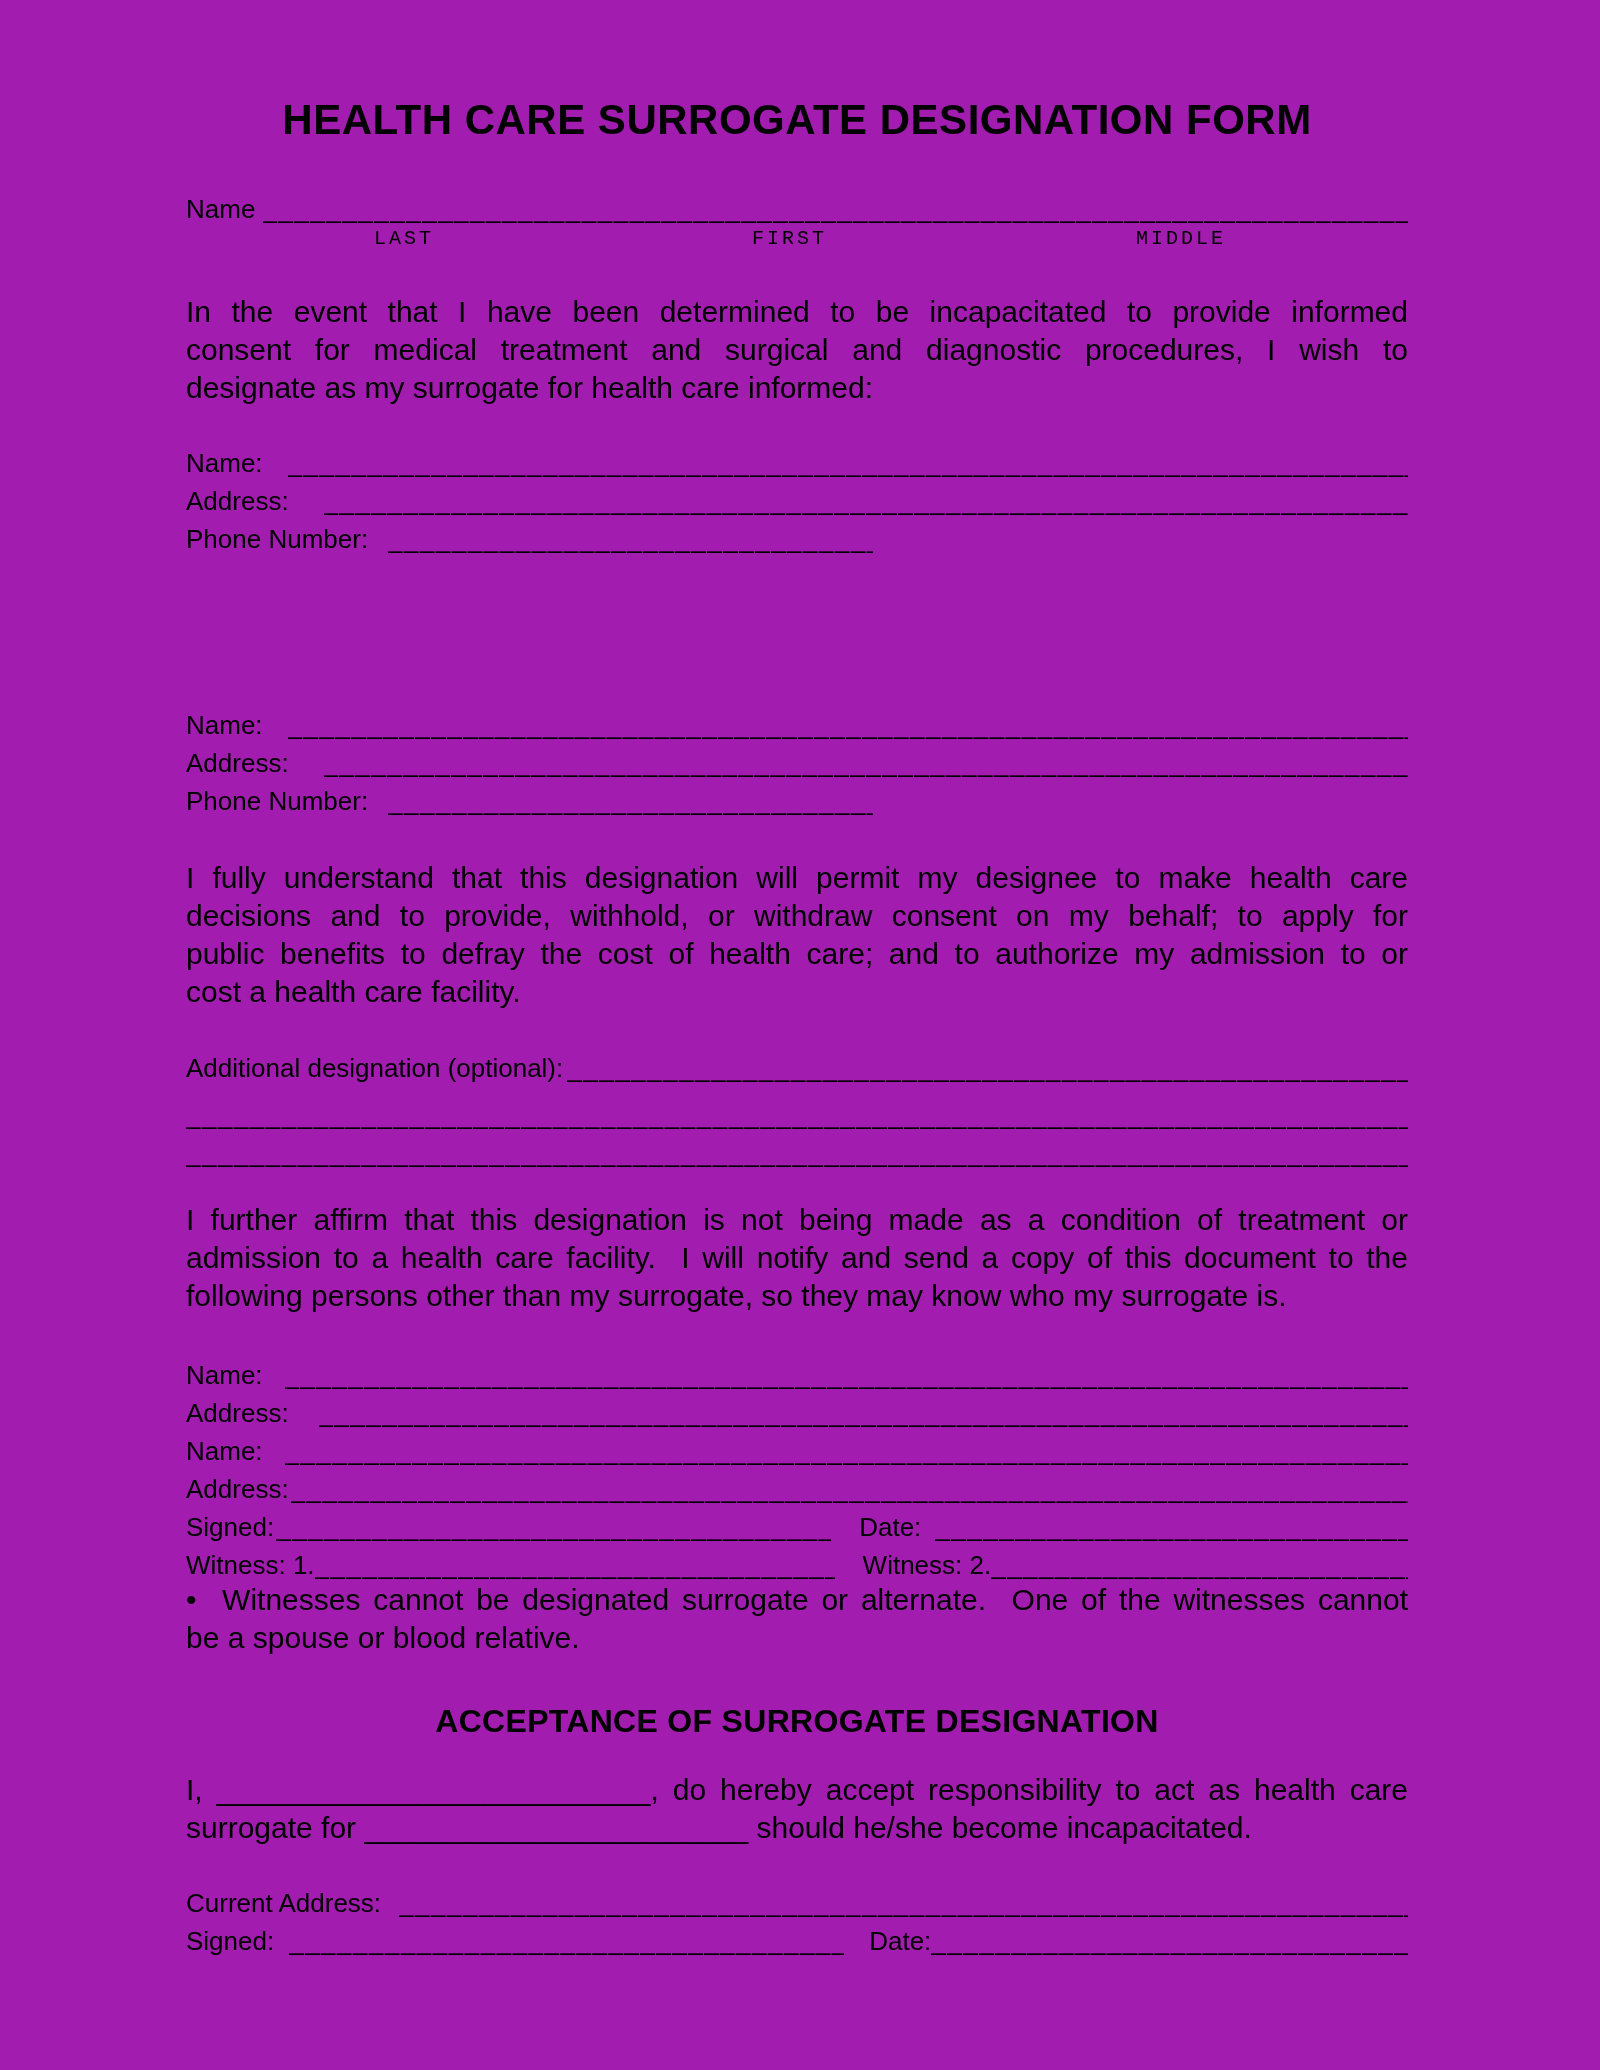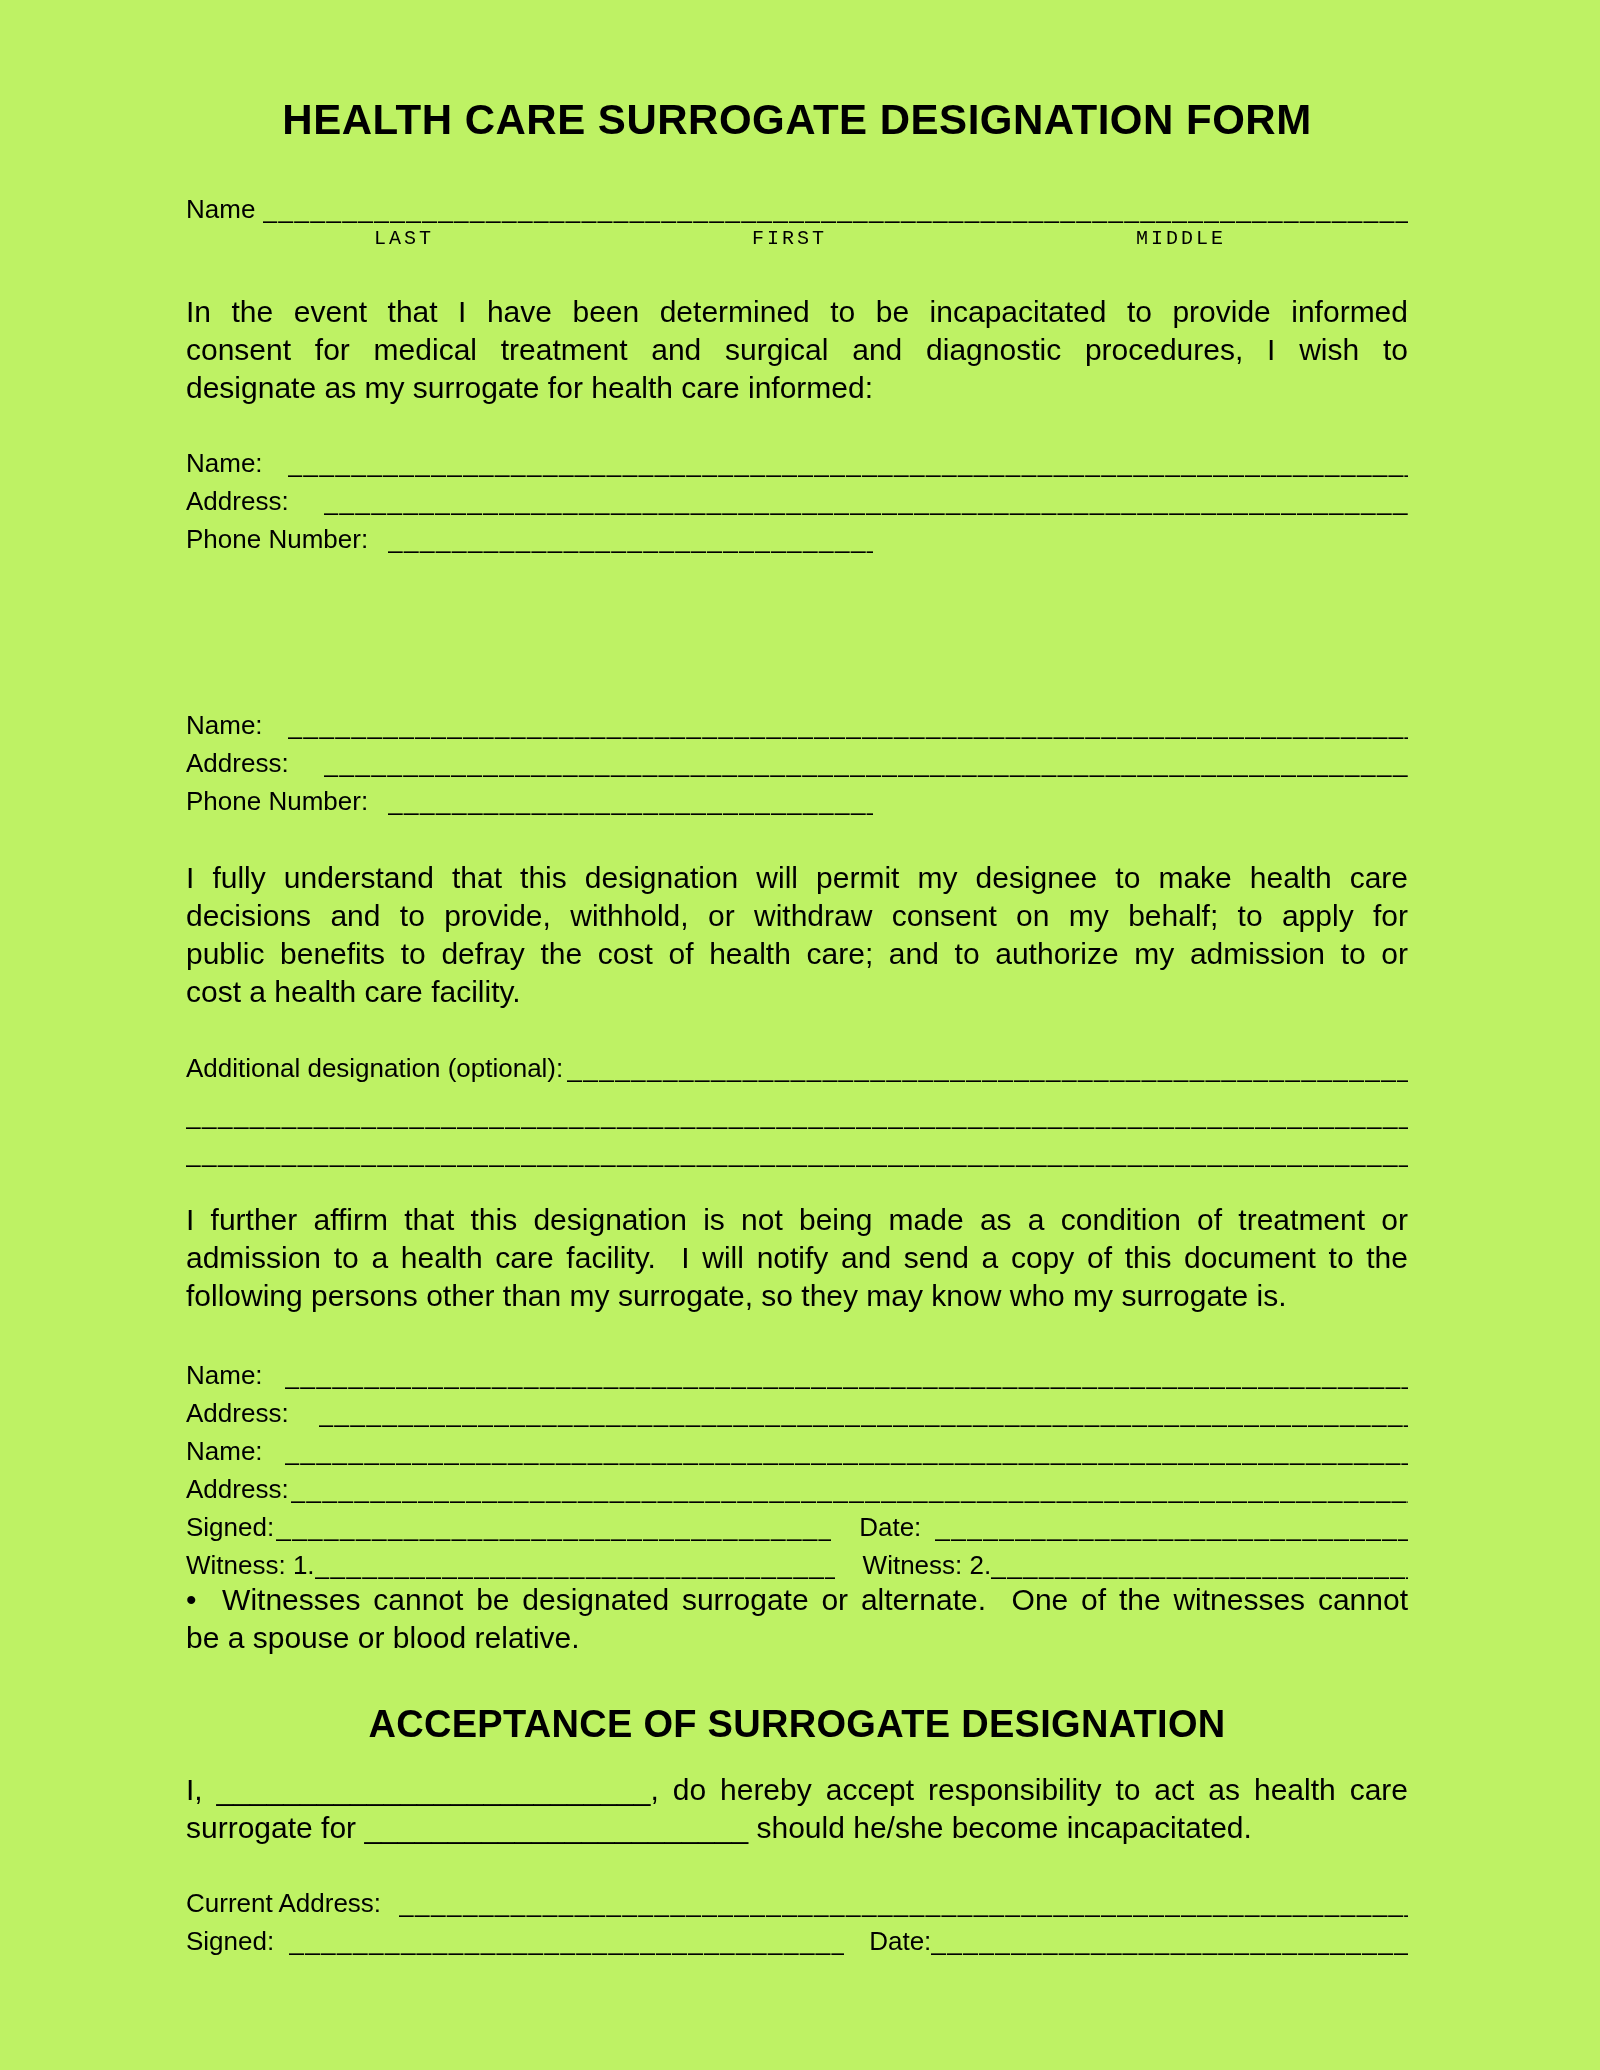--- a/index.html
+++ b/index.html
@@ -1,30 +1,30 @@
 <!DOCTYPE html>
 <html><head>
 <meta charset="utf-8">
 <style>
   html,body{margin:0;padding:0;background:#ffffff;}
   .page{
     position:relative;
     width:1600px;height:2070px;
-    background:#bef264;
+    background:#a21caf;
     color:#000;
     font-family:"Liberation Sans", sans-serif;
     overflow:hidden;
   }
   .abs{position:absolute;left:186px;width:1222px;}
   .title{
     position:absolute;top:96px;left:86px;width:1422px;
     margin:0;text-align:center;
     font-size:42px;font-weight:bold;letter-spacing:.5px;white-space:nowrap;
   }
-  .heading{margin:0;text-align:center;font-size:38px;font-weight:bold;letter-spacing:.3px;}
+  .heading{margin:0;text-align:center;font-size:32px;font-weight:bold;letter-spacing:.3px;}
   .para{font-size:30px;line-height:38px;}
   .para .line{text-align:justify;text-align-last:justify;white-space:pre-wrap;}
   .para .line.last{text-align-last:auto;}
   .fieldrow{display:flex;align-items:baseline;line-height:38px;font-size:26px;}
   .label{white-space:pre;flex:0 0 auto;}
   .blank{
     overflow:hidden;white-space:nowrap;flex:0 0 auto;
     letter-spacing:1.5px;font-size:26px;
   }
   .blank.grow{flex:1 1 0;min-width:0;}

